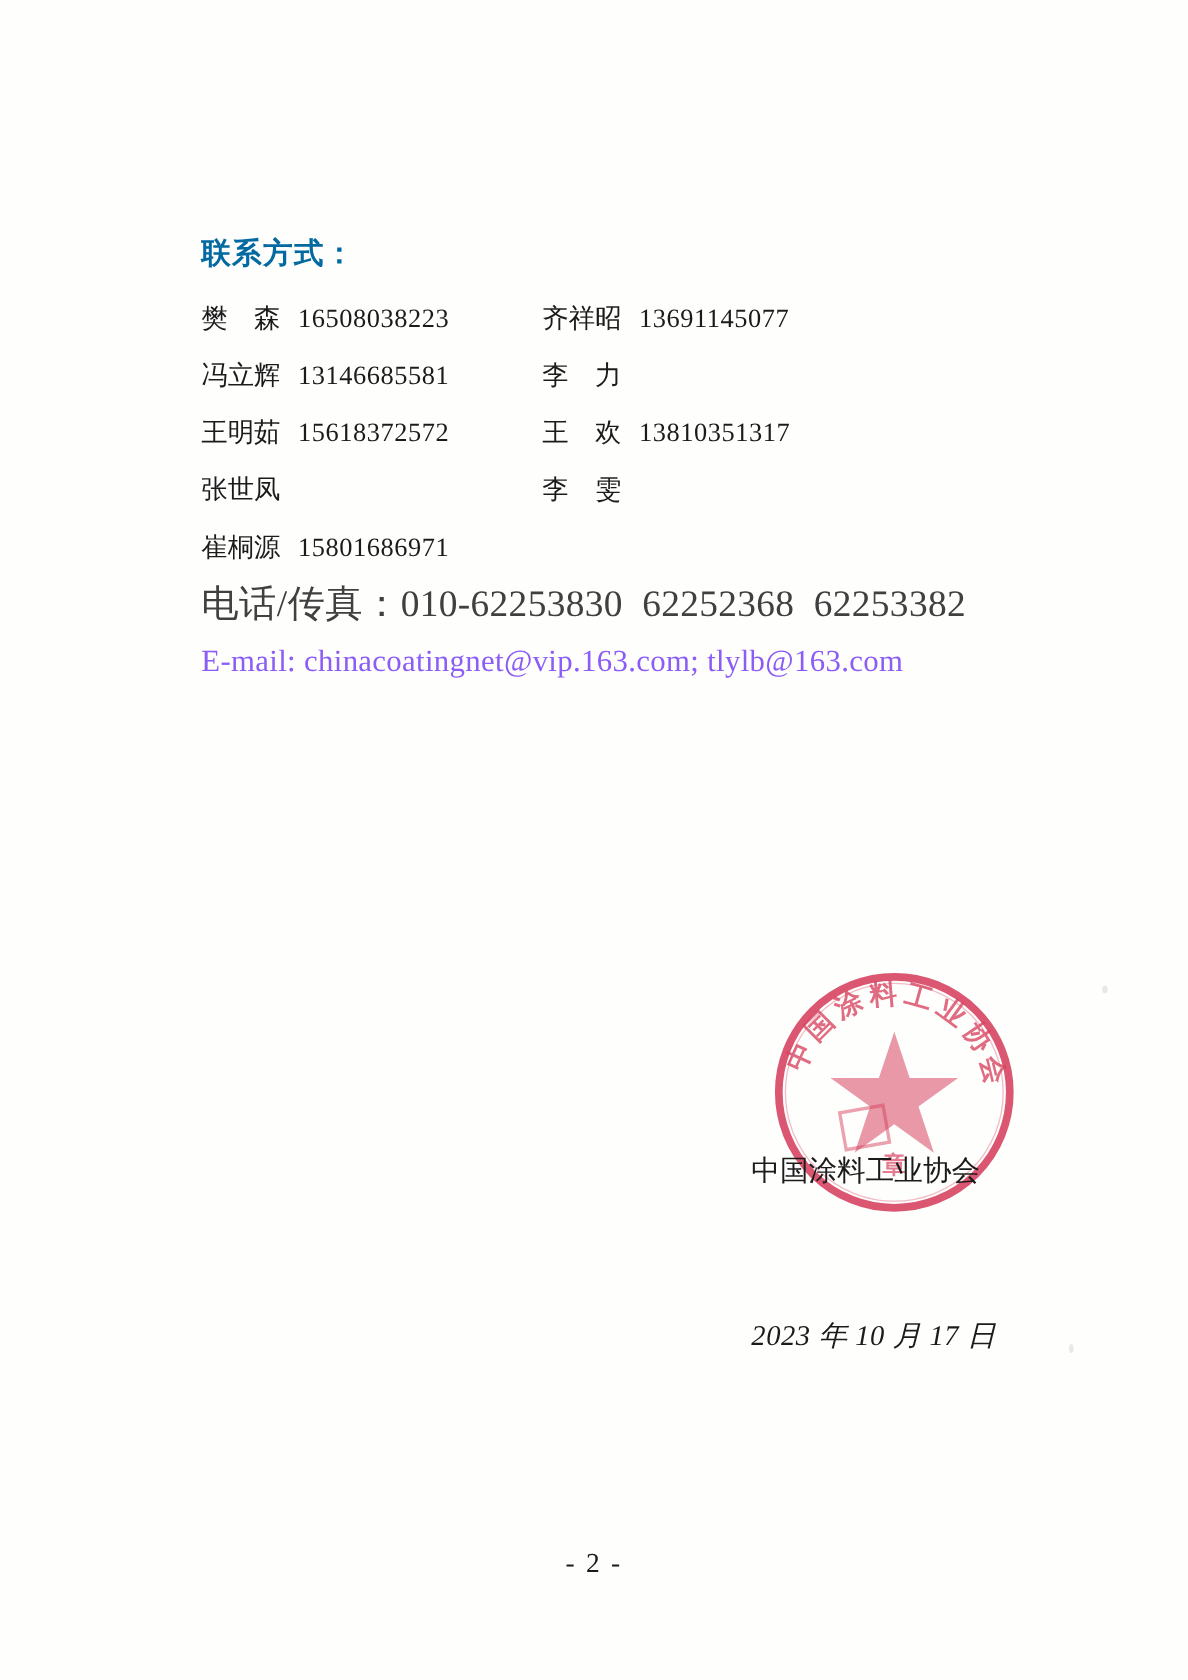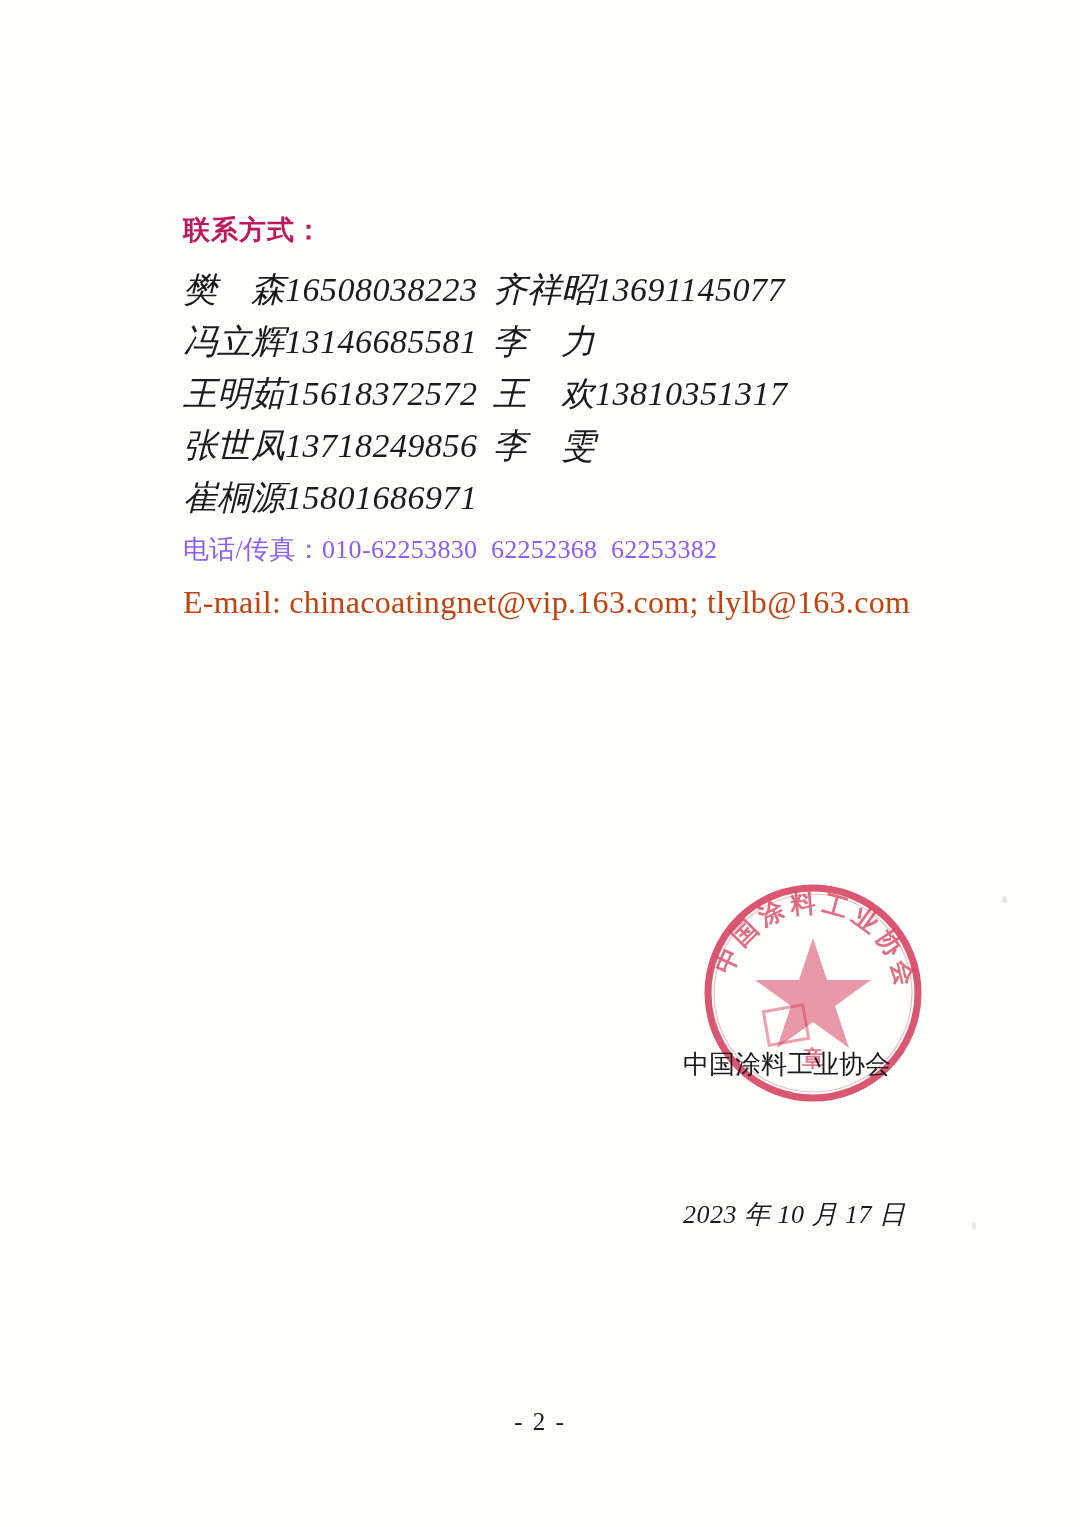--- a/index.html
+++ b/index.html
@@ -27,31 +27,30 @@
     left: 183px;
     top: 212px;
     width: 790px;
   }
 
   .heading {
     font-family: "DejaVu Sans", "Liberation Sans", sans-serif;
     font-weight: bold;
     font-size: 27px;
     letter-spacing: 1px;
-    color: #be185d;
+    color: #0369a1;
     margin-bottom: 16px;
   }
 
   .contact-row {
     display: flex;
-    font-size: 34px;
+    font-size: 24px;
     line-height: 52px;
     white-space: pre;
     color: #1b1b1b;
-    font-style: italic;
   }
 
   .cell {
     display: flex;
     white-space: pre;
   }
 
   .cell-left {
     width: 310px;
   }
@@ -61,32 +60,32 @@
     min-width: 88px;
     letter-spacing: 0px;
   }
 
   .phone {
     font-family: "Liberation Serif", "DejaVu Serif", serif;
     letter-spacing: 0.5px;
   }
 
   .line-plain {
-    font-size: 26px;
+    font-size: 34px;
     line-height: 52px;
     white-space: pre;
+    color: #404040;
+    letter-spacing: 0.3px;
+  }
+
+  .line-email {
+    font-size: 28px;
+    line-height: 52px;
+    white-space: pre;
     color: #8b5cf6;
-    letter-spacing: 0.3px;
-  }
-
-  .line-email {
-    font-size: 32px;
-    line-height: 52px;
-    white-space: pre;
-    color: #c2410c;
     letter-spacing: 0.3px;
   }
 
   .signature {
     position: absolute;
     left: 683px;
     top: 940px;
     font-size: 26px;
     line-height: 50px;
     color: #1b1b1b;
@@ -167,21 +166,21 @@
       <span class="cell cell-left">
         <span class="name">王明茹</span><span class="phone">15618372572</span>
       </span>
       <span class="cell">
         <span class="name">王　欢</span><span class="phone">13810351317</span>
       </span>
     </div>
 
     <div class="contact-row">
       <span class="cell cell-left">
-        <span class="name">张世凤</span><span class="phone">13718249856</span>
+        <span class="name">张世凤</span>
       </span>
       <span class="cell">
         <span class="name">李　雯</span>
       </span>
     </div>
 
     <div class="contact-row">
       <span class="cell cell-left">
         <span class="name">崔桐源</span><span class="phone">15801686971</span>
       </span>

